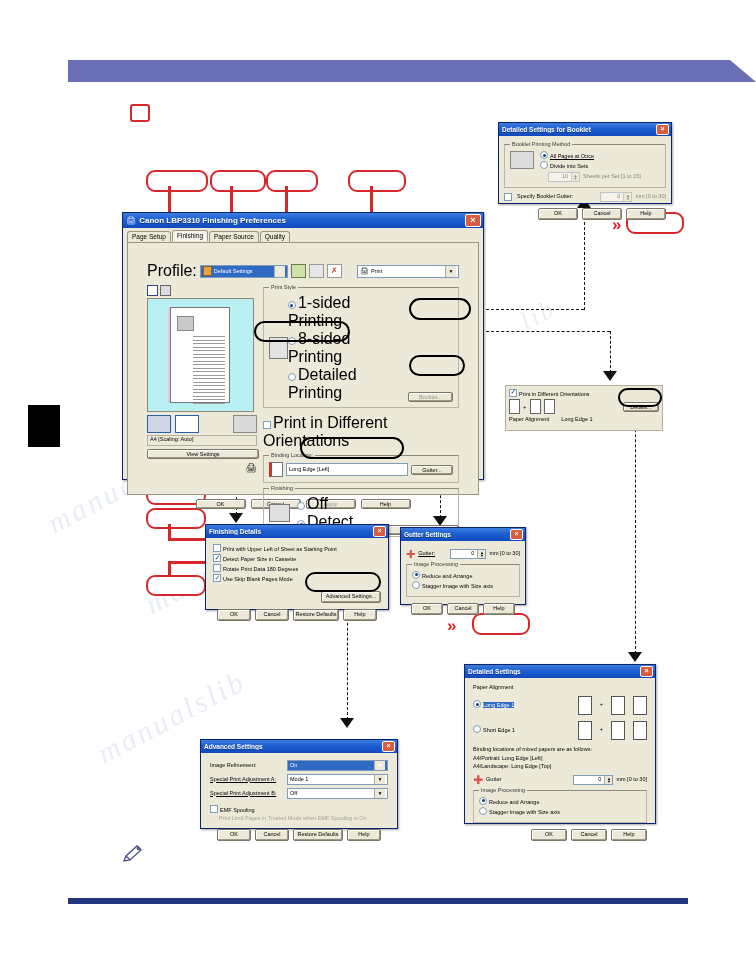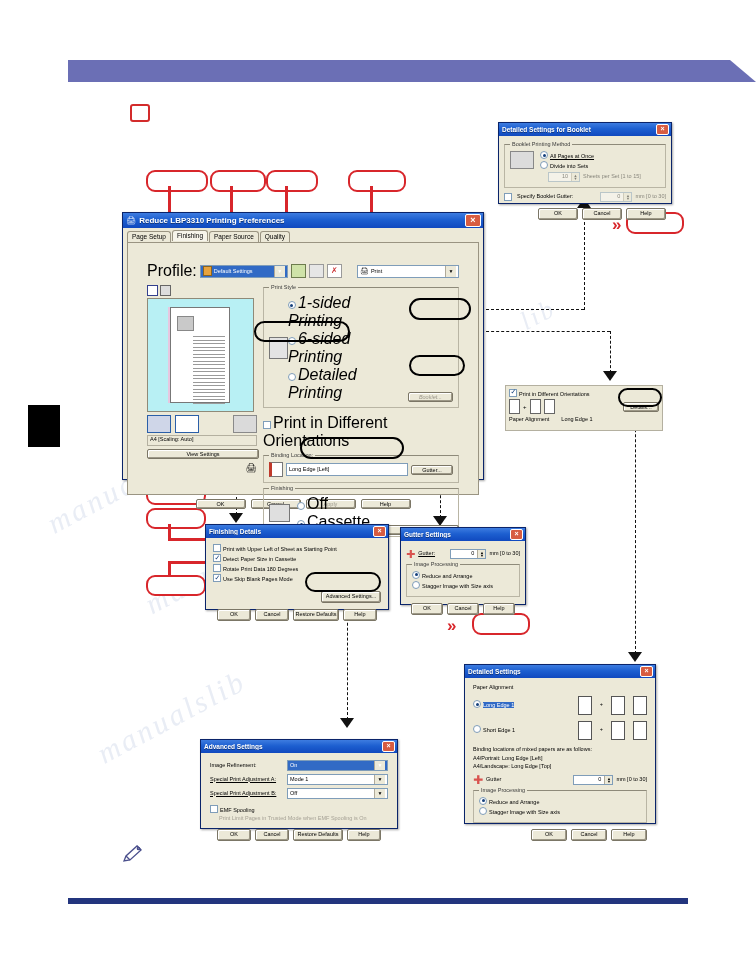--- a/index.html
+++ b/index.html
@@ -169,21 +169,21 @@
 
 <div class="dash-v" style="left:440px;top:372px;height:146px;"></div>
 <div class="arrow-d" style="left:433px;top:516px;"></div>
 
 <div class="dash-v" style="left:347px;top:588px;height:132px;"></div>
 <div class="arrow-d" style="left:340px;top:718px;"></div>
 
 <div class="dlg" id="mainwin">
   <div class="dlg-tb">
     <span style="font-size:8px;margin-right:3px;">🖨</span>
-    <span class="t">Reduce LBP3310 Printing Preferences</span>
+    <span class="t">Canon LBP3310 Finishing Preferences</span>
     <div class="xbtn">×</div>
   </div>
 
   <div class="tabs">
     <div class="tab">Page Setup</div>
     <div class="tab active">Finishing</div>
     <div class="tab">Paper Source</div>
     <div class="tab">Quality</div>
   </div>
 
@@ -252,25 +252,25 @@
           <span style="width:22px;height:16px;background:#dadada;border:1px solid #8a8a8a;"></span>
         </div>
         <div class="fld" style="height:9px;background:#ece9d8;border:1px solid #b4b0a0;">A4 [Scaling: Auto]</div>
         <div class="btn" style="margin-top:3px;width:100%;">View Settings</div>
         <div style="text-align:right;margin-top:4px;font-size:9px;">🖨</div>
       </div>
 
       <div style="flex:1;position:relative;">
         <div class="grp" style="margin-top:2px;">
           <div class="lg">Print Style</div>
-          <div style="display:flex;align-items:center;font-style:italic;">
+          <div style="display:flex;align-items:center;">
             <span style="width:18px;height:20px;background:#e3e3e3;border:1px solid #777;display:inline-block;"></span>
             <div>
               <div><span class="rad on"></span><span>1-sided Printing</span></div>
-              <div><span class="rad"></span><span>6-sided Printing</span></div>
+              <div><span class="rad"></span><span>8-sided Printing</span></div>
               <div><span class="rad"></span><span>Detailed Printing</span></div>
             </div>
             <span style="flex:1"></span>
             <div class="btn dis" style="width:46px;align-self:flex-end;">Booklet...</div>
           </div>
         </div>
 
         <div style="margin:6px 0 4px;">
           <span class="chk"></span><span>Print in Different Orientations</span>
         </div>
@@ -283,21 +283,21 @@
             <div class="btn" style="width:40px;">Gutter...</div>
           </div>
         </div>
 
         <div class="grp">
           <div class="lg">Finishing</div>
           <div class="row" style="gap:7px;">
             <span style="width:19px;height:16px;background:#dfdfdf;border:1px solid #777;display:inline-block;"></span>
             <div>
               <div><span class="rad"></span><span>Off</span></div>
-              <div><span class="rad on"></span><span>Cassette</span></div>
+              <div><span class="rad on"></span><span>Detect</span></div>
             </div>
           </div>
         </div>
 
         <div style="display:flex;gap:6px;position:absolute;bottom:2px;right:0;left:0;">
           <span style="flex:1"></span>
           <div class="btn" style="width:72px;">Finishing Details...</div>
           <div class="btn" style="width:72px;">Restore Defaults</div>
         </div>
       </div>

